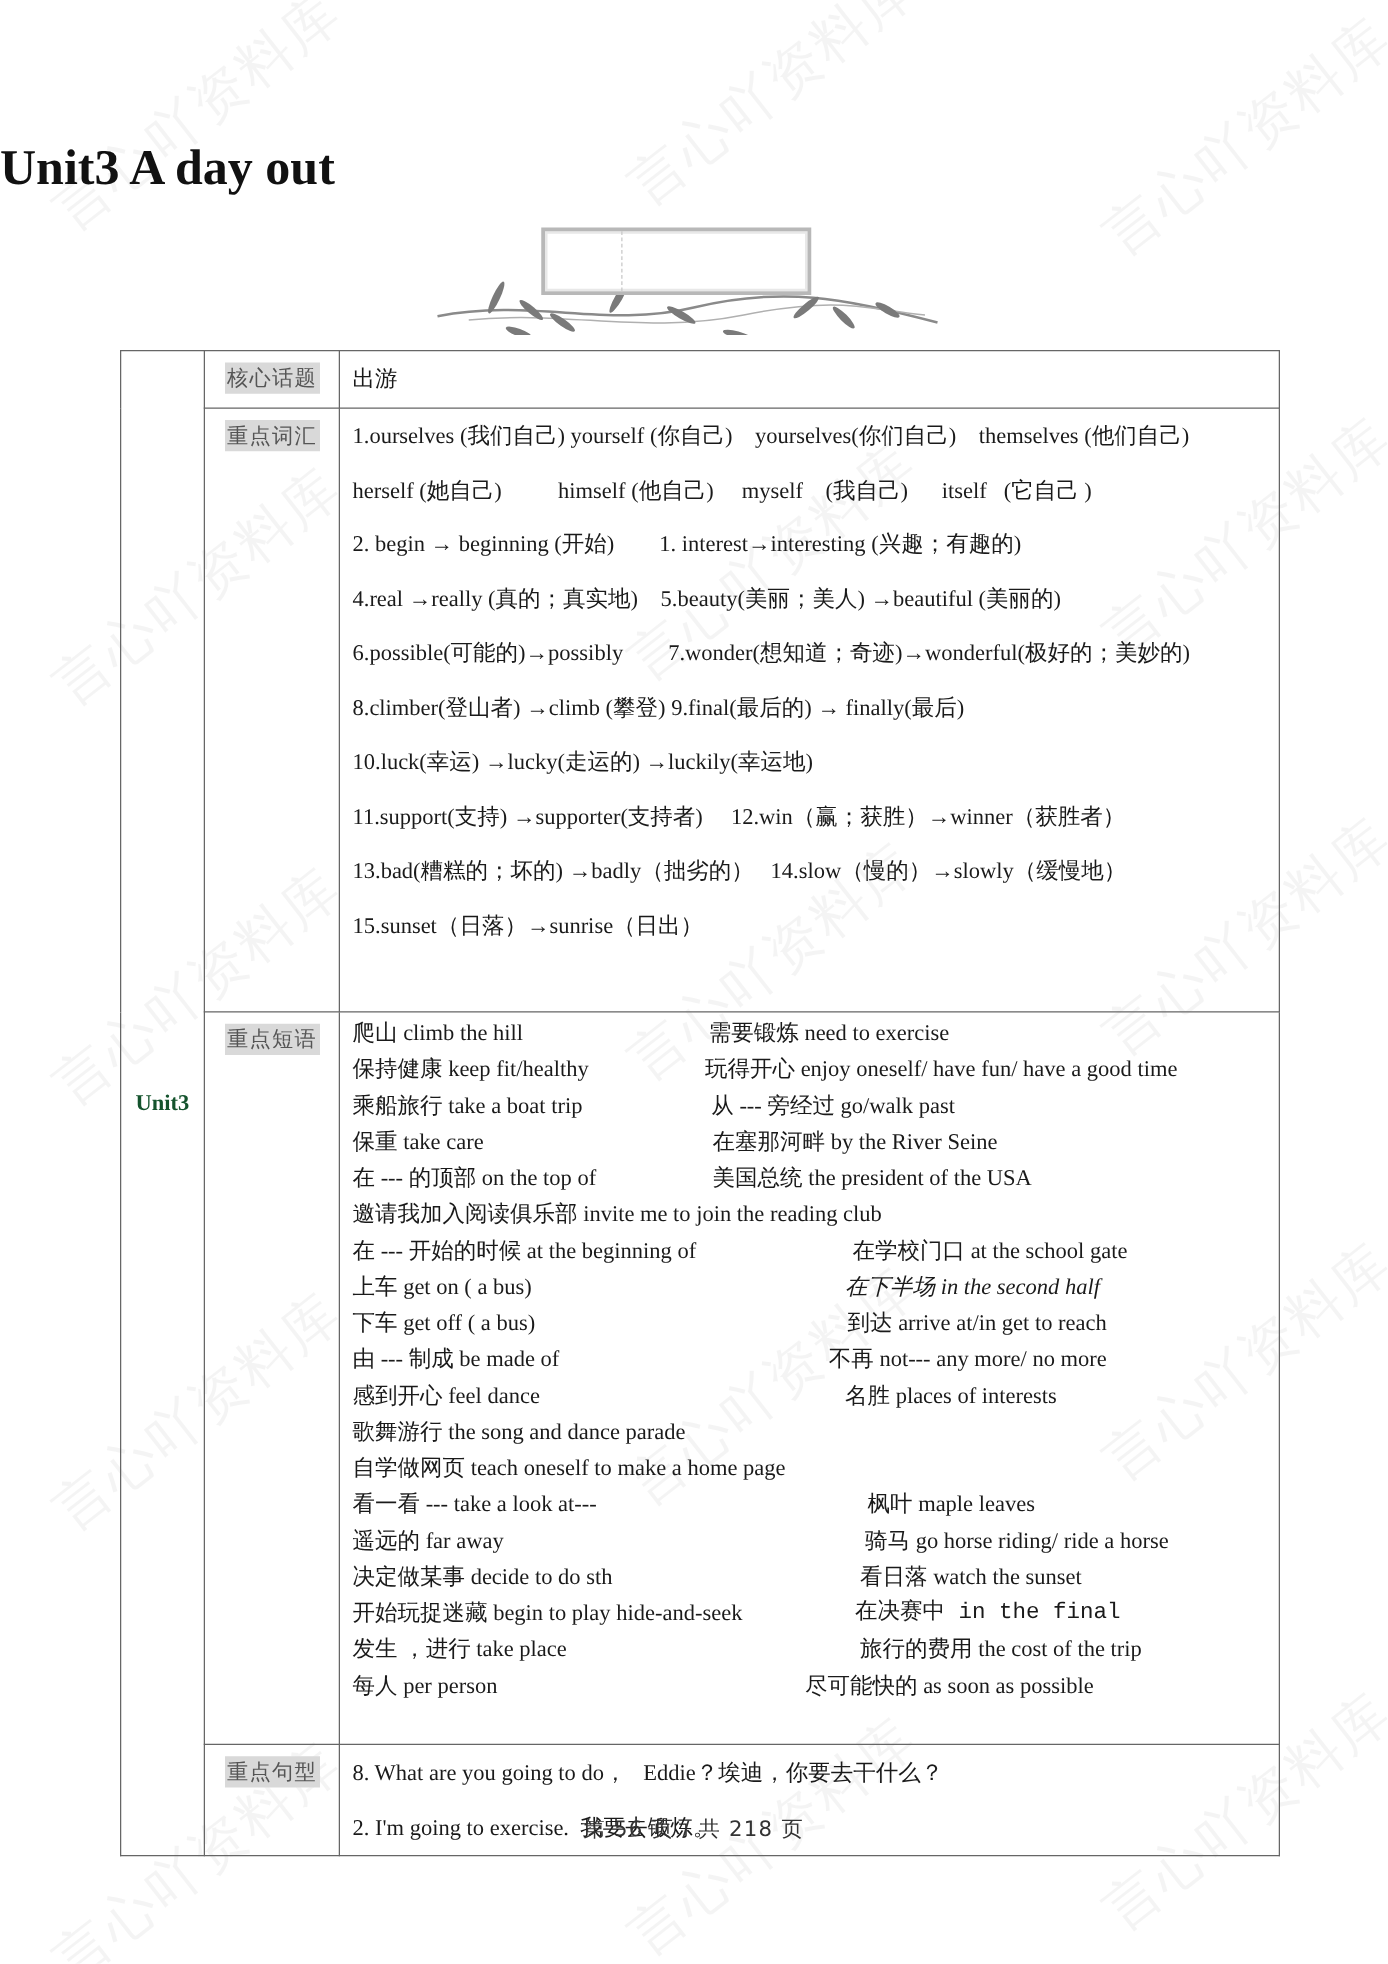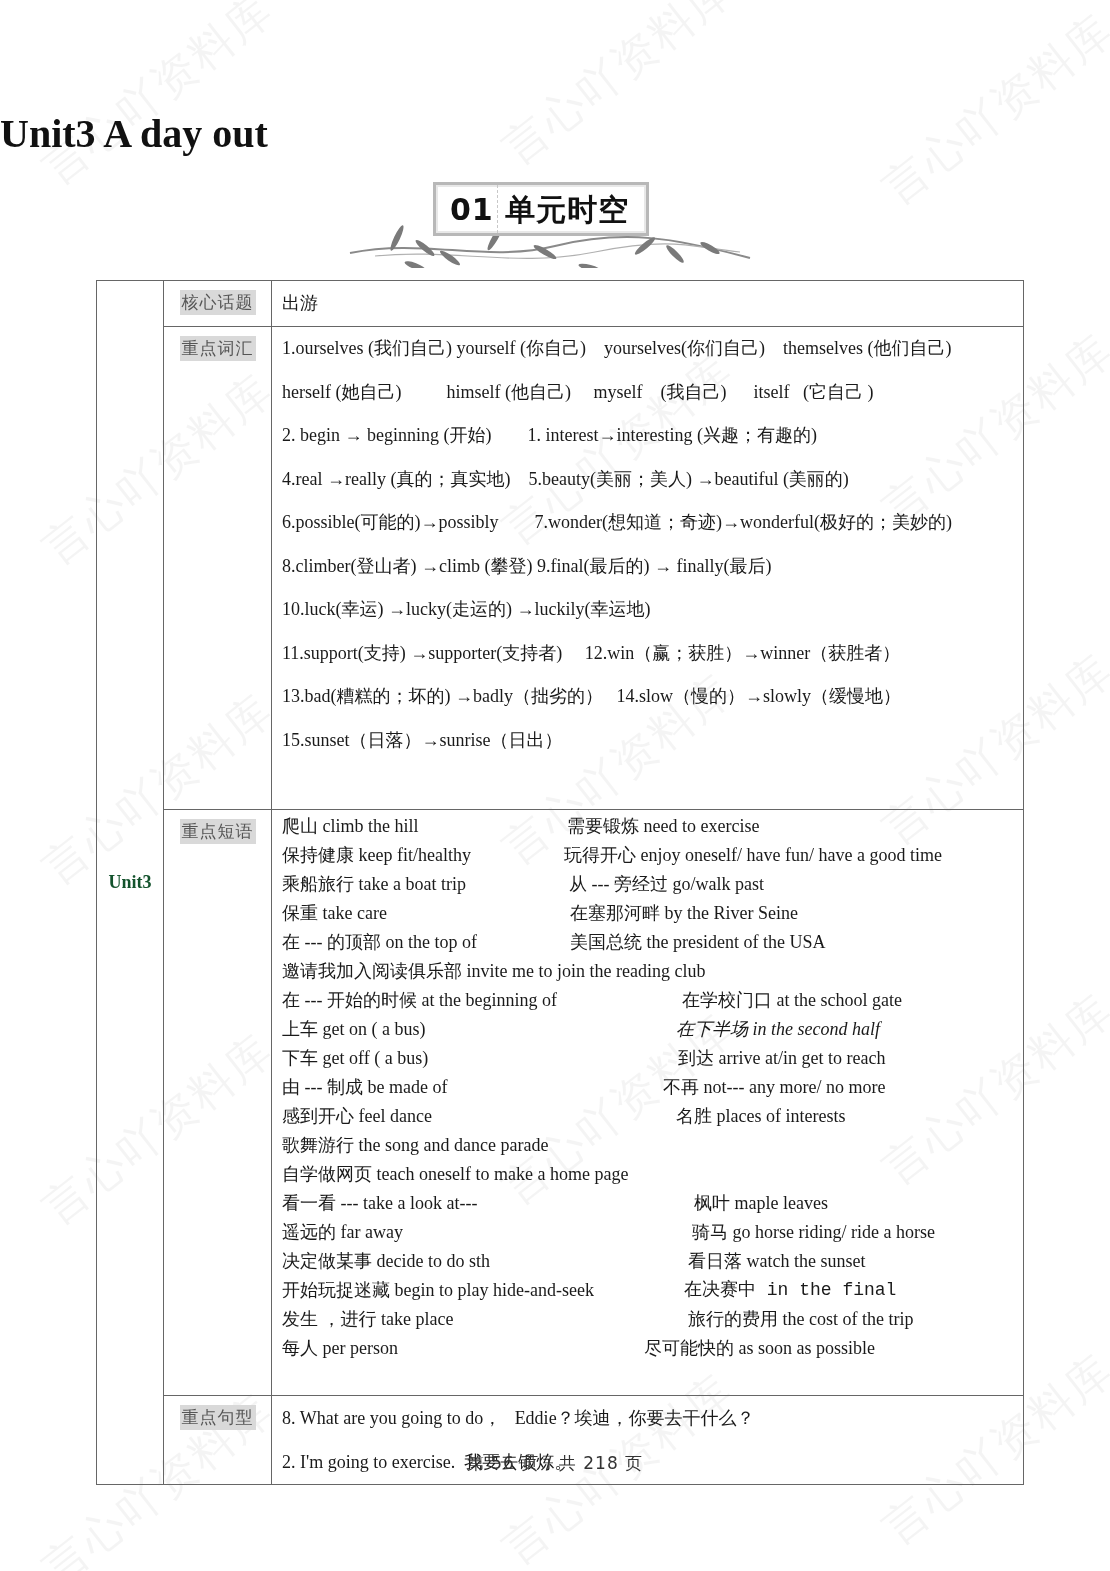--- a/index.html
+++ b/index.html
@@ -84,24 +84,20 @@
       <ellipse cx="200" cy="44" rx="3" ry="13" transform="rotate(-60 200 44)"></ellipse>
       <ellipse cx="245" cy="60" rx="3" ry="12" transform="rotate(-75 245 60)"></ellipse>
       <ellipse cx="300" cy="38" rx="3" ry="13" transform="rotate(50 300 38)"></ellipse>
       <ellipse cx="330" cy="46" rx="3" ry="12" transform="rotate(-45 330 46)"></ellipse>
       <ellipse cx="365" cy="40" rx="3" ry="11" transform="rotate(-60 365 40)"></ellipse>
     </g>
   </svg>
   <div class="banner-box">
     <div class="divider"></div>
   </div>
-  <div class="banner-text">
-    <span>01</span>
-    <span>单元时空</span>
-  </div>
 </div>
 
 <table class="main-table">
   <tbody>
       <tr class="topic-row">
     <td class="unit-cell" rowspan="4">
       <span>Unit3</span>
     </td>
     <td class="label-cell">
       <span class="label-tag">核心话题</span>

